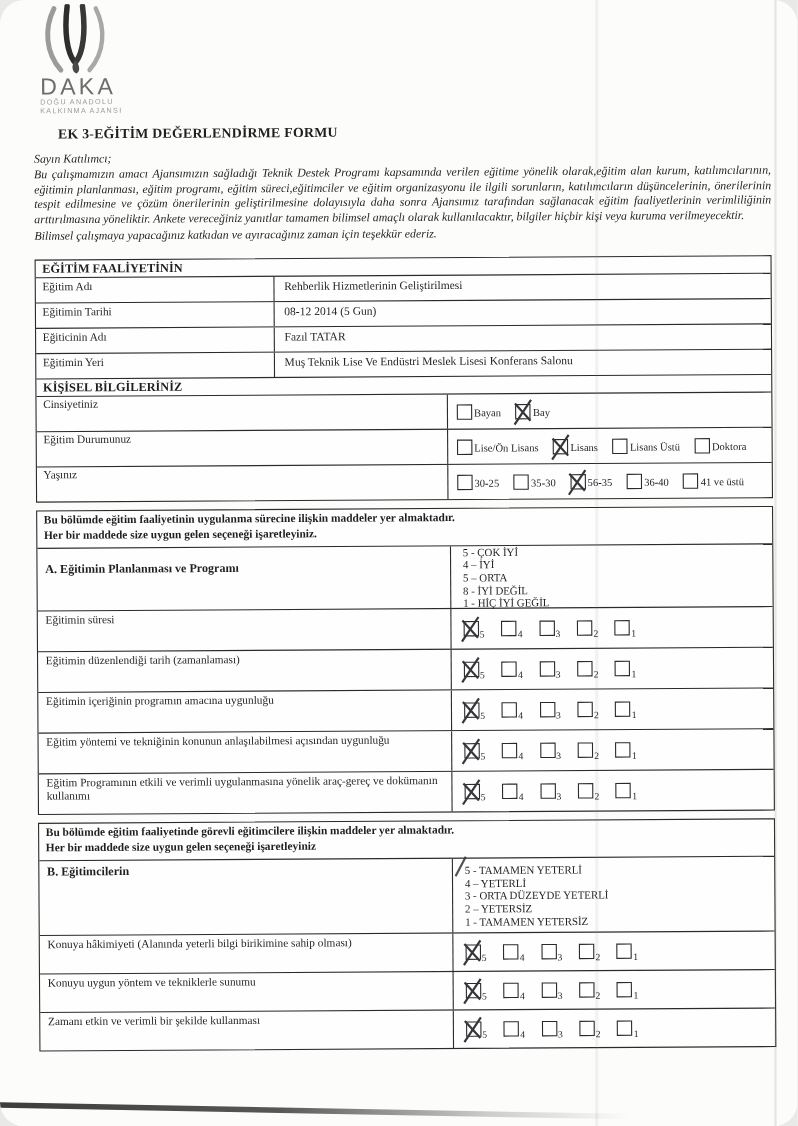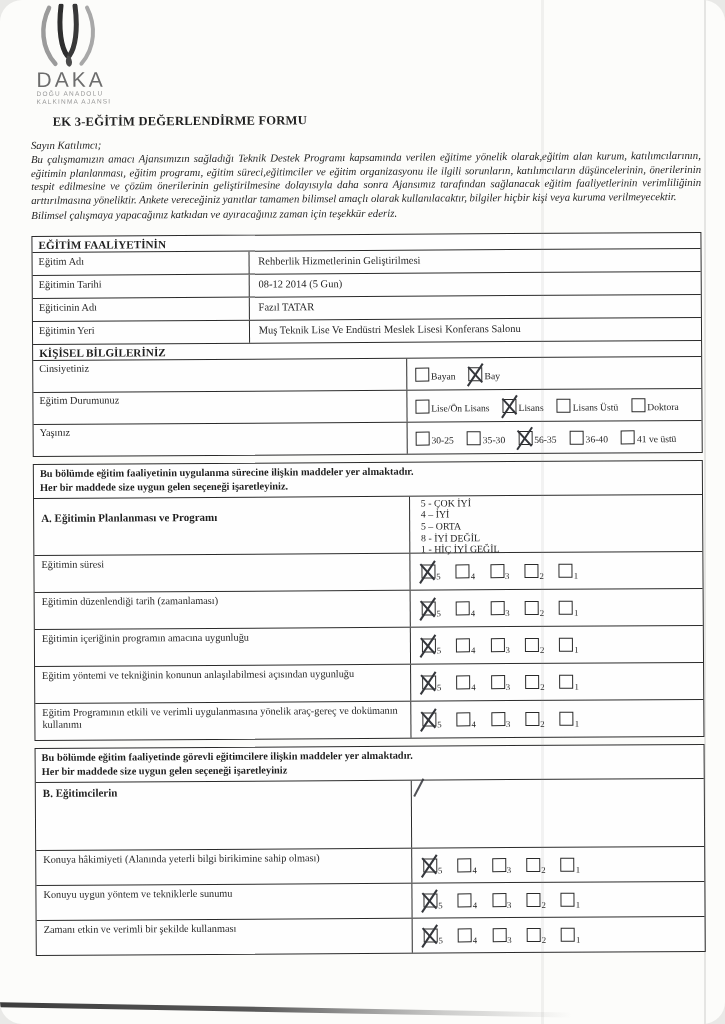--- a/index.html
+++ b/index.html
@@ -344,20 +344,27 @@
 
     <div class="box sec">
       <div class="note">
         <div>Bu bölümde eğitim faaliyetinde görevli eğitimcilere ilişkin maddeler yer almaktadır.</div>
         <div>Her bir maddede size uygun gelen seçeneği işaretleyiniz</div>
       </div>
       <div class="srow head-row-b">
         <div class="slabel sec-title sec-title-b">B. Eğitimcilerin</div>
         <div class="scell">
           <div class="pen-mark"></div>
+          <div class="scale">
+            <div>5 - TAMAMEN YETERLİ</div>
+            <div>4 – YETERLİ</div>
+            <div>3 - ORTA DÜZEYDE YETERLİ</div>
+            <div>2 – YETERSİZ</div>
+            <div>1 - TAMAMEN YETERSİZ</div>
+          </div>
         </div>
       </div>
 
       <div class="srow item-row-b">
         <div class="slabel">Konuya hâkimiyeti (Alanında yeterli bilgi birikimine sahip olması)</div>
         <div class="scell">
           <div class="cb-group rating">
               <label class="cb-item">
                 <span class="cbox checked"></span>
                 <span class="cb-label">5</span>

